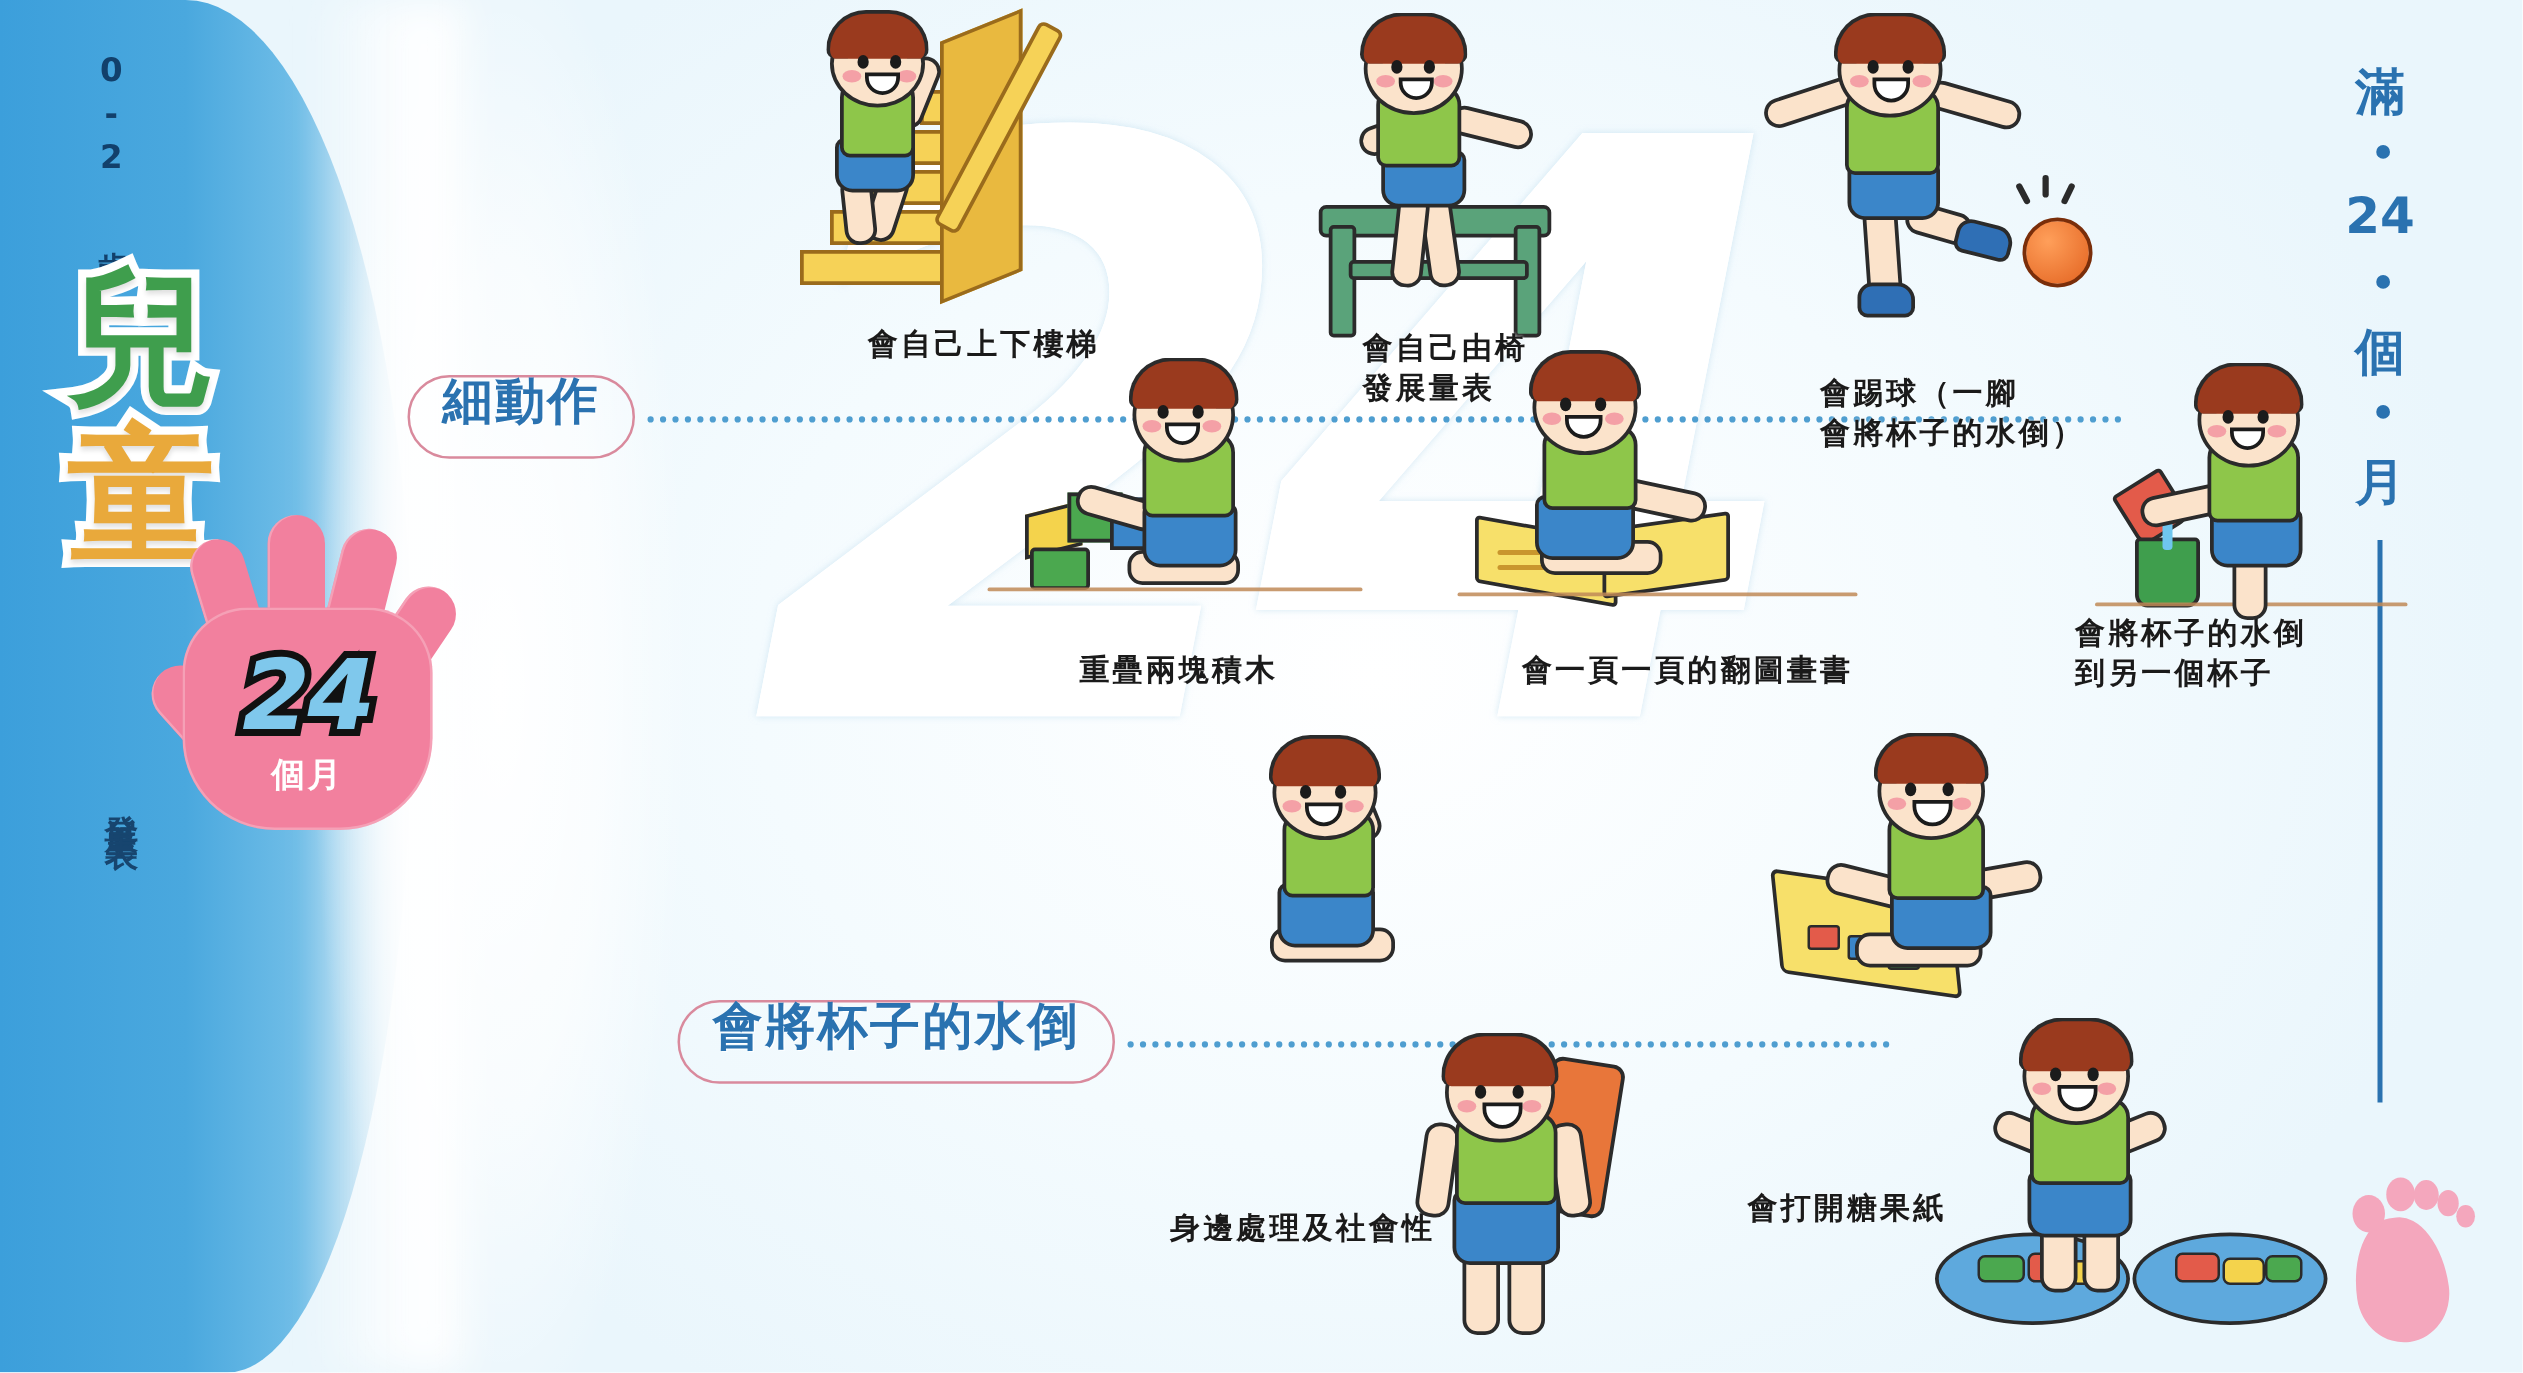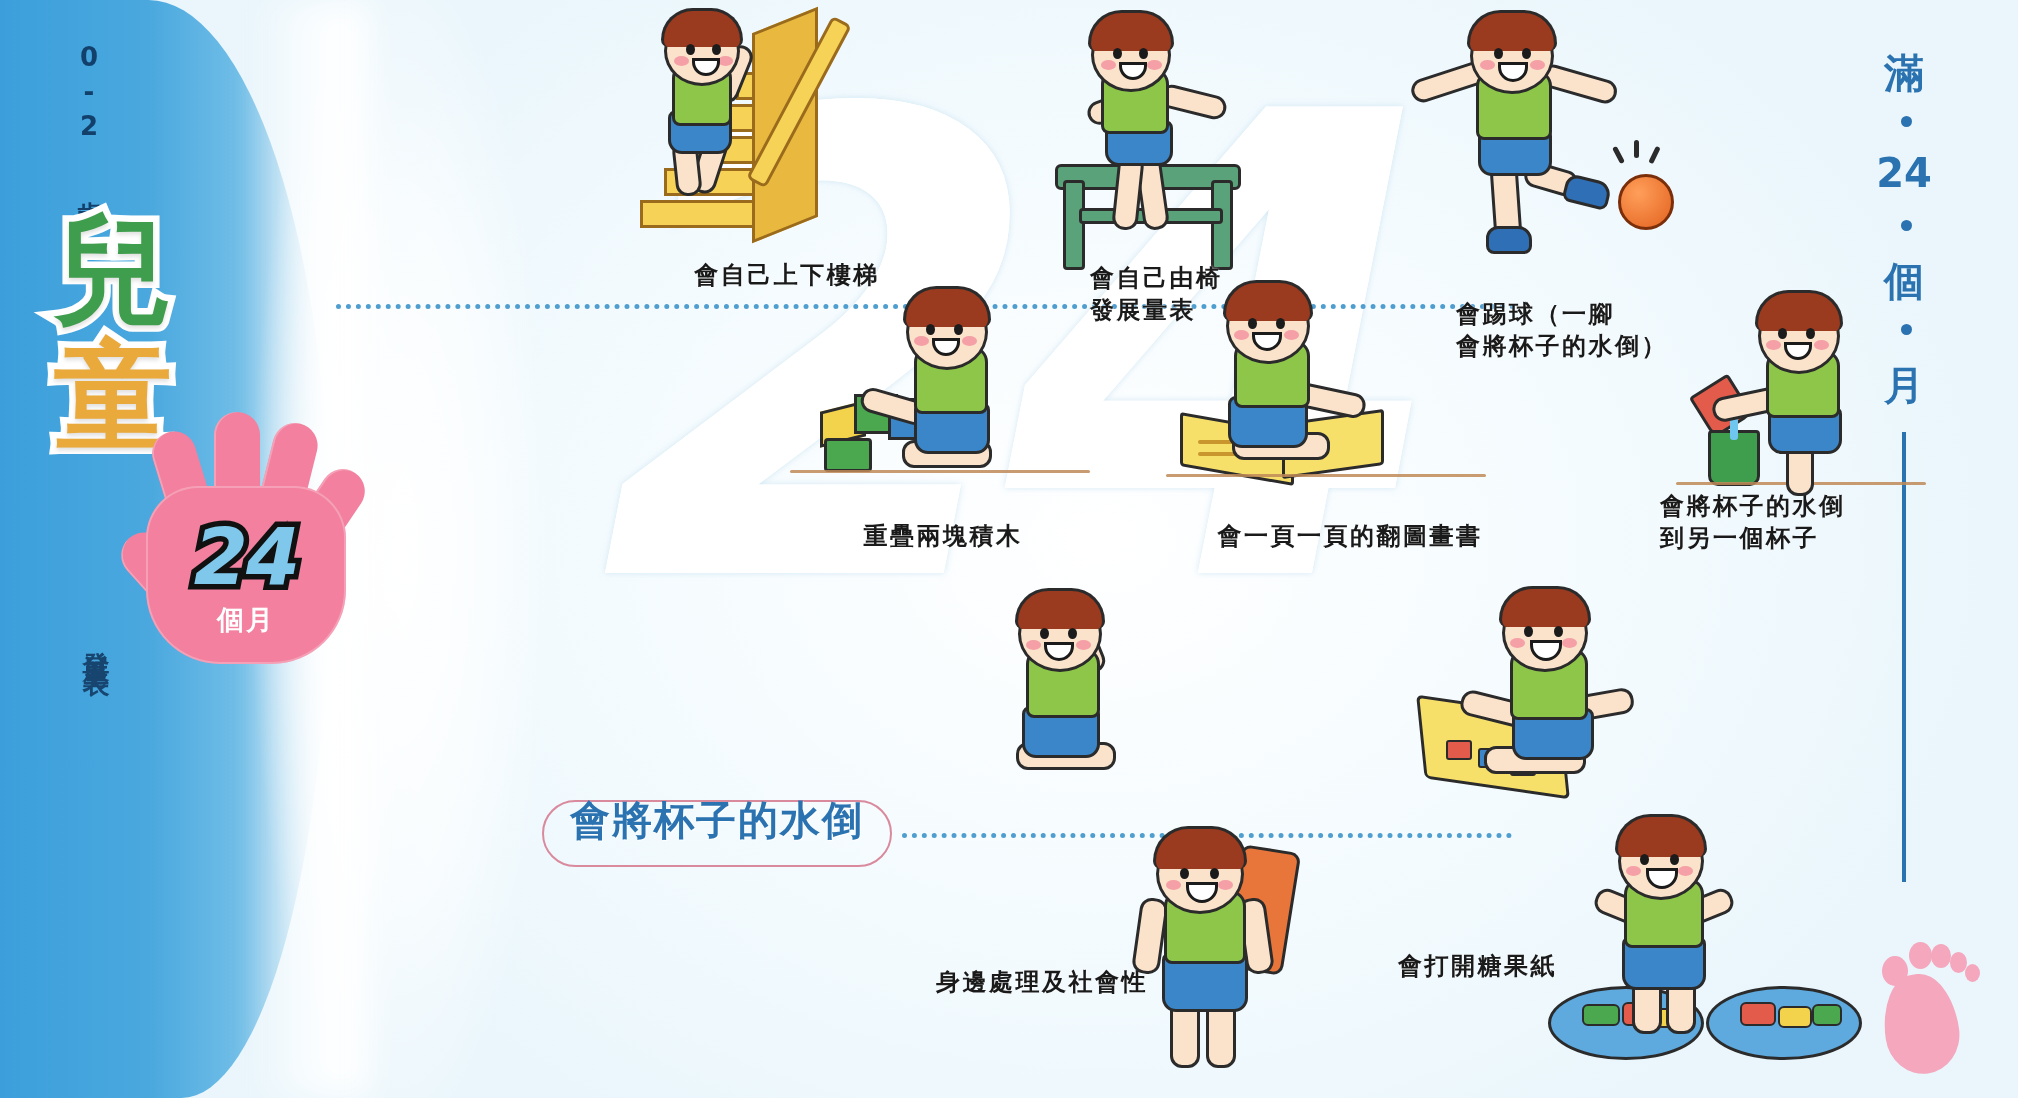--- a/index.html
+++ b/index.html
@@ -259,20 +259,23 @@
     <div class="finger f3"></div>
     <div class="finger f4"></div>
     <div class="finger f5"></div>
     <div class="palm"></div>
     <div id="badge-number">24</div>
     <div id="badge-unit">個月</div>
   </div>
 
 
   <div class="cat" id="cat-fine">
+    <div class="pill">
+      <span class="pill-text">細動作</span>
+    </div>
     <div class="dotline"></div>
   </div>
 
 
   <div class="cat" id="cat-social">
     <div class="pill">
       <span class="pill-text">會將杯子的水倒</span>
     </div>
     <div class="dotline"></div>
   </div>

